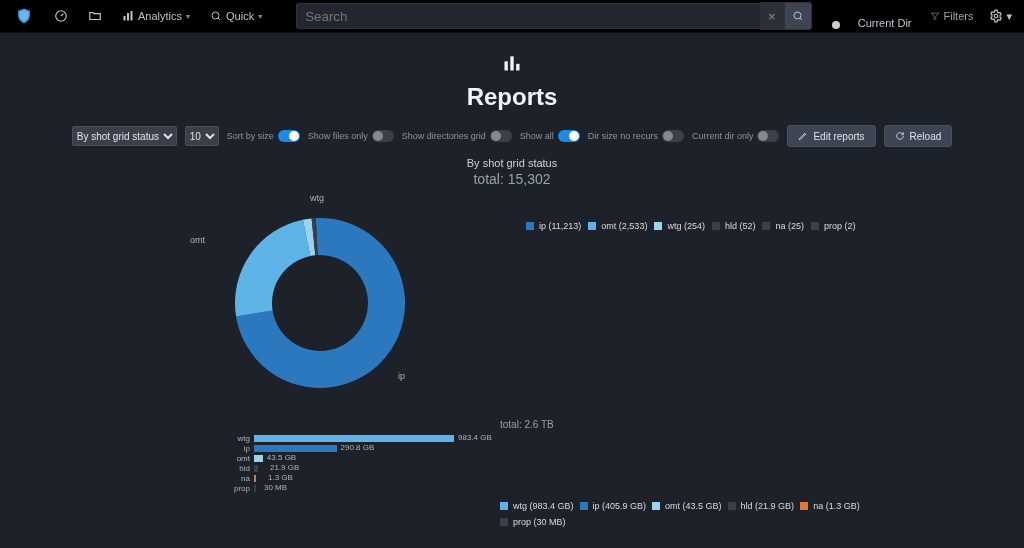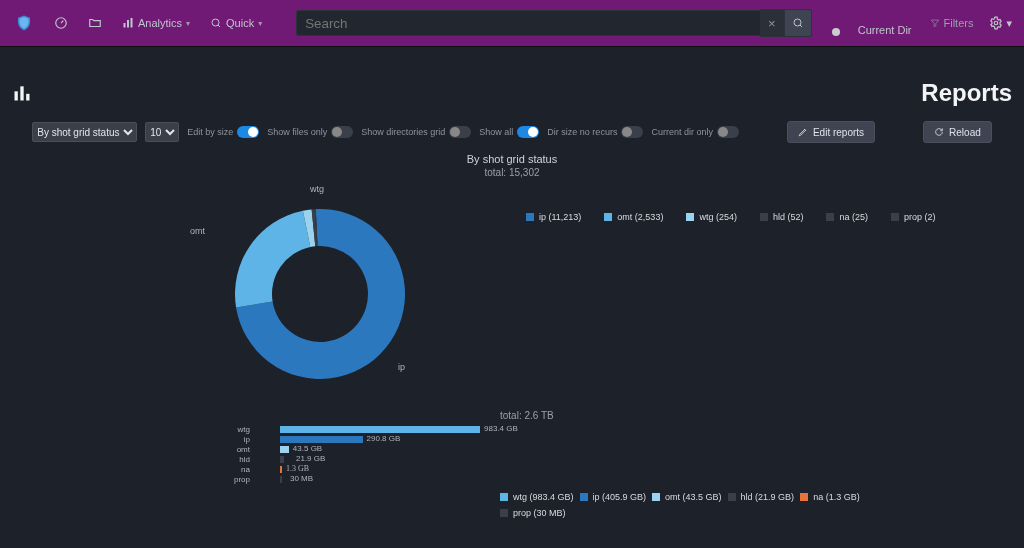--- a/index.html
+++ b/index.html
@@ -1,61 +1,61 @@
 <!DOCTYPE html>
 <html><head>
 <meta charset="utf-8">
 <style>
   html,body{margin:0;padding:0;width:1024px;height:548px;background:#1d222a;color:#bfc5cd;font-family:Arial,Helvetica,sans-serif;font-size:11px;overflow:hidden;}
   
-  .topbar{height:32px;background:#701a75;border-bottom:1px solid #0d0f12;display:flex;align-items:center;padding:7px 6px;gap:4px;}
+  .topbar{height:32px;background:#000000;border-bottom:1px solid #0d0f12;display:flex;align-items:center;padding:0 6px;gap:4px;}
   .topbtn{display:flex;align-items:center;gap:4px;padding:0 8px;height:26px;cursor:pointer;color:#bfc5cd;}
   .topbtn .caret{font-size:8px;opacity:.7;}
   .logo{width:20px;height:20px;display:flex;align-items:center;justify-content:center;}
   .logo svg{width:18px;height:18px;}
   .searchwrap{flex:1;display:flex;align-items:center;margin-left:22px;}
   .searchbox{flex:1;height:24px;background:#22262e;border:1px solid #2d323b;border-right:none;border-radius:3px 0 0 3px;color:#8e949c;padding:0 8px;outline:none;}
   .searchclear{width:24px;height:26px;background:#2a2f38;border:1px solid #2d323b;border-left:none;display:flex;align-items:center;justify-content:center;color:#8e949c;cursor:pointer;font-size:13px;}
   .searchgo{width:26px;height:26px;background:#3e4451;border:1px solid #2d323b;border-left:none;border-radius:0 3px 3px 0;display:flex;align-items:center;justify-content:center;color:#bfc5cd;cursor:pointer;}
   .rightgrp{display:flex;align-items:center;gap:2px;margin-left:8px;}
   .scope{display:flex;align-items:flex-end;gap:18px;padding:0 8px;height:26px;}
   .scope .dot{width:8px;height:8px;border-radius:50%;background:#ccc;}
   .filtersbtn{display:flex;align-items:center;gap:4px;padding:0 8px;height:26px;cursor:pointer;color:#9aa0a8;}
   .filtersbtn svg{width:10px;height:10px;opacity:.7;}
   .gear{display:flex;align-items:center;gap:3px;padding:0 6px;height:26px;cursor:pointer;color:#bfc5cd;}
   
   .main{padding:20px 0 0 0;}
-  h1{margin:12px;text-align:center;color:#f2f4f7;font-size:24px;font-weight:600;display:flex;align-items:center;justify-content:space-between;gap:10px;}
+  h1{margin:0;text-align:center;color:#f2f4f7;font-size:24px;font-weight:600;display:flex;align-items:center;justify-content:flex-end;gap:10px;flex-direction:column;}
   h1 svg{width:20px;height:20px;fill:#f2f4f7;}
   .controls{margin:14px auto 0;display:flex;align-items:center;justify-content:center;gap:8px;flex-wrap:nowrap;}
   .sel{background:#3a3f49;border:1px solid #4a4f59;color:#e2e5ea;height:20px;font-size:10px;border-radius:2px;}
   .tgl{display:flex;align-items:center;gap:4px;font-size:9px;color:#8e949c;}
   .switch{width:22px;height:12px;border-radius:6px;position:relative;cursor:pointer;}
   .switch::after{content:"";position:absolute;width:10px;height:10px;border-radius:50%;background:#fff;top:1px;}
   .switch.on{background:#1e88e5;}
   .switch.on::after{left:11px;}
   .switch.off{background:#3a3f49;}
   .switch.off::after{left:1px;background:#888;}
-  .btn{background:#3e4451;border:1px solid #4a4f59;color:#dfe3e8;height:22px;padding:0 10px;border-radius:3px;cursor:pointer;display:inline-flex;align-items:center;gap:5px;font-size:10px;margin-left:40px;}
+  .btn{background:#3e4451;border:1px solid #4a4f59;color:#dfe3e8;height:22px;padding:0 10px;border-radius:3px;cursor:pointer;display:inline-flex;align-items:center;gap:5px;font-size:10px;}
   .subtitle{text-align:center;margin-top:10px;font-size:11px;color:#cfd3d9;}
-  .total1{text-align:center;font-size:10px;color:#9aa0a8;margin-top:2px;}
+  .total1{text-align:center;font-size:14px;color:#9aa0a8;margin-top:2px;}
   
   .chartrow{display:flex;margin-top:6px;}
   .donutbox{position:relative;width:360px;height:220px;margin-left:150px;}
   .donutlabel{position:absolute;font-size:9px;color:#aeb3ba;}
   .legendbox{flex:1;padding-top:28px;}
-  .legend{display:flex;flex-wrap:wrap;gap:23px;padding-left:16px;}
+  .legend{display:flex;flex-wrap:wrap;gap:7px;padding-left:16px;}
   .lg{display:inline-flex;align-items:center;gap:5px;font-size:9px;color:#d8dce1;}
   .lg .sw{width:8px;height:8px;display:inline-block;}
   
   .total2{margin:6px 0 4px 500px;font-size:10px;color:#9aa0a8;}
   .barsbox{margin-left:220px;width:300px;}
   .barrow{display:flex;align-items:center;height:9px;margin-bottom:1px;}
   .barlbl{width:30px;text-align:right;font-size:8px;color:#aeb3ba;padding-right:4px;}
-  .bartrack{flex:1;position:relative;height:7px;margin-left:26px;}
+  .bartrack{flex:1;position:relative;height:7px;}
   .barfill{position:absolute;left:0;top:0;height:7px;}
   .barval{position:absolute;top:-2px;font-size:8px;color:#aeb3ba;white-space:nowrap;}
   .legend2{margin:8px 0 0 500px;display:flex;flex-wrap:wrap;gap:6px;max-width:360px;}
 </style>
 </head>
 <body>
 
 <div class="topbar">
   <div class="topbtn logo">
     <svg viewBox="0 0 24 24">
@@ -131,21 +131,21 @@
         <rect x="10" y="4" width="4" height="17"></rect>
         <rect x="17" y="13" width="4" height="8"></rect>
       </svg>
     <span>Reports</span>
   </h1>
 
   <div class="controls">
     <select class="sel" id="sel-groupby"><option>By shot grid status</option></select>
     <select class="sel" id="sel-limit"><option>10</option></select>
     <div class="tgl">
-        <span>Edit by size</span>
+        <span>Sort by size</span>
         <span class="switch on"></span>
       </div>
     <div class="tgl">
         <span>Show files only</span>
         <span class="switch off"></span>
       </div>
     <div class="tgl">
         <span>Show directories grid</span>
         <span class="switch off"></span>
       </div>
@@ -250,21 +250,21 @@
         <div class="barlbl">hld</div>
         <div class="bartrack">
           <div class="barfill" style="width: 4.45394px; background: rgb(58, 63, 73);"></div>
           <div class="barval" style="left: 16px;">21.9 GB</div>
         </div>
       </div>
       <div class="barrow">
         <div class="barlbl">na</div>
         <div class="bartrack">
           <div class="barfill" style="width: 2px; background: rgb(232, 115, 59);"></div>
-          <div class="barval" style="left: 6px; font-family: Liberation Serif, serif;">1.3 GB</div>
+          <div class="barval" style="left: 14px;">1.3 GB</div>
         </div>
       </div>
       <div class="barrow">
         <div class="barlbl">prop</div>
         <div class="bartrack">
           <div class="barfill" style="width: 2px; background: rgb(58, 63, 73);"></div>
           <div class="barval" style="left: 10px;">30 MB</div>
         </div>
       </div>
     </div>

